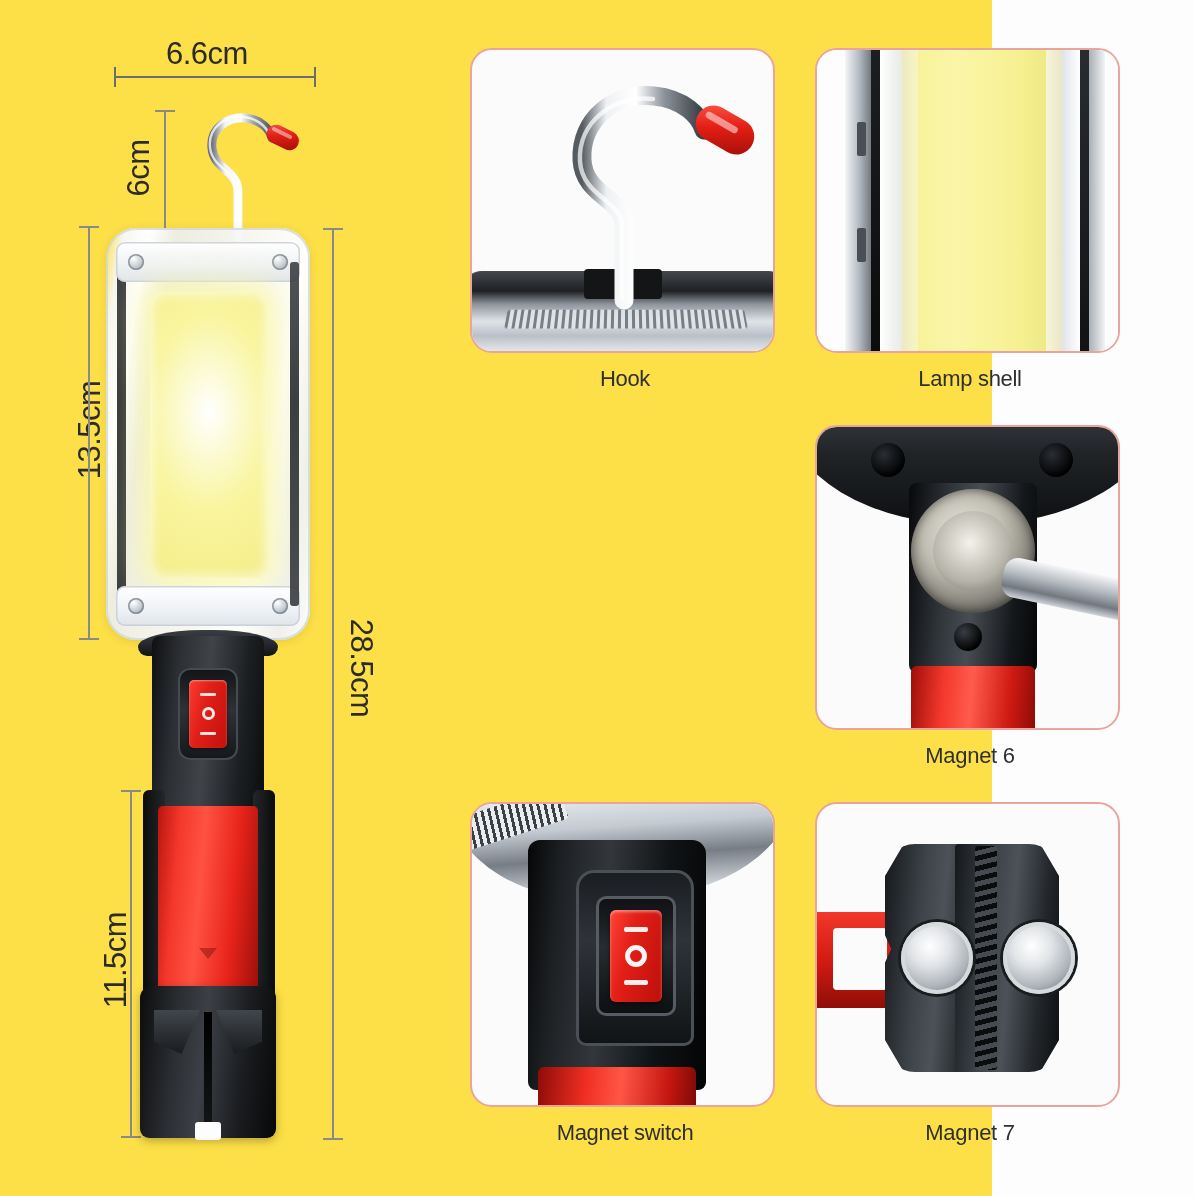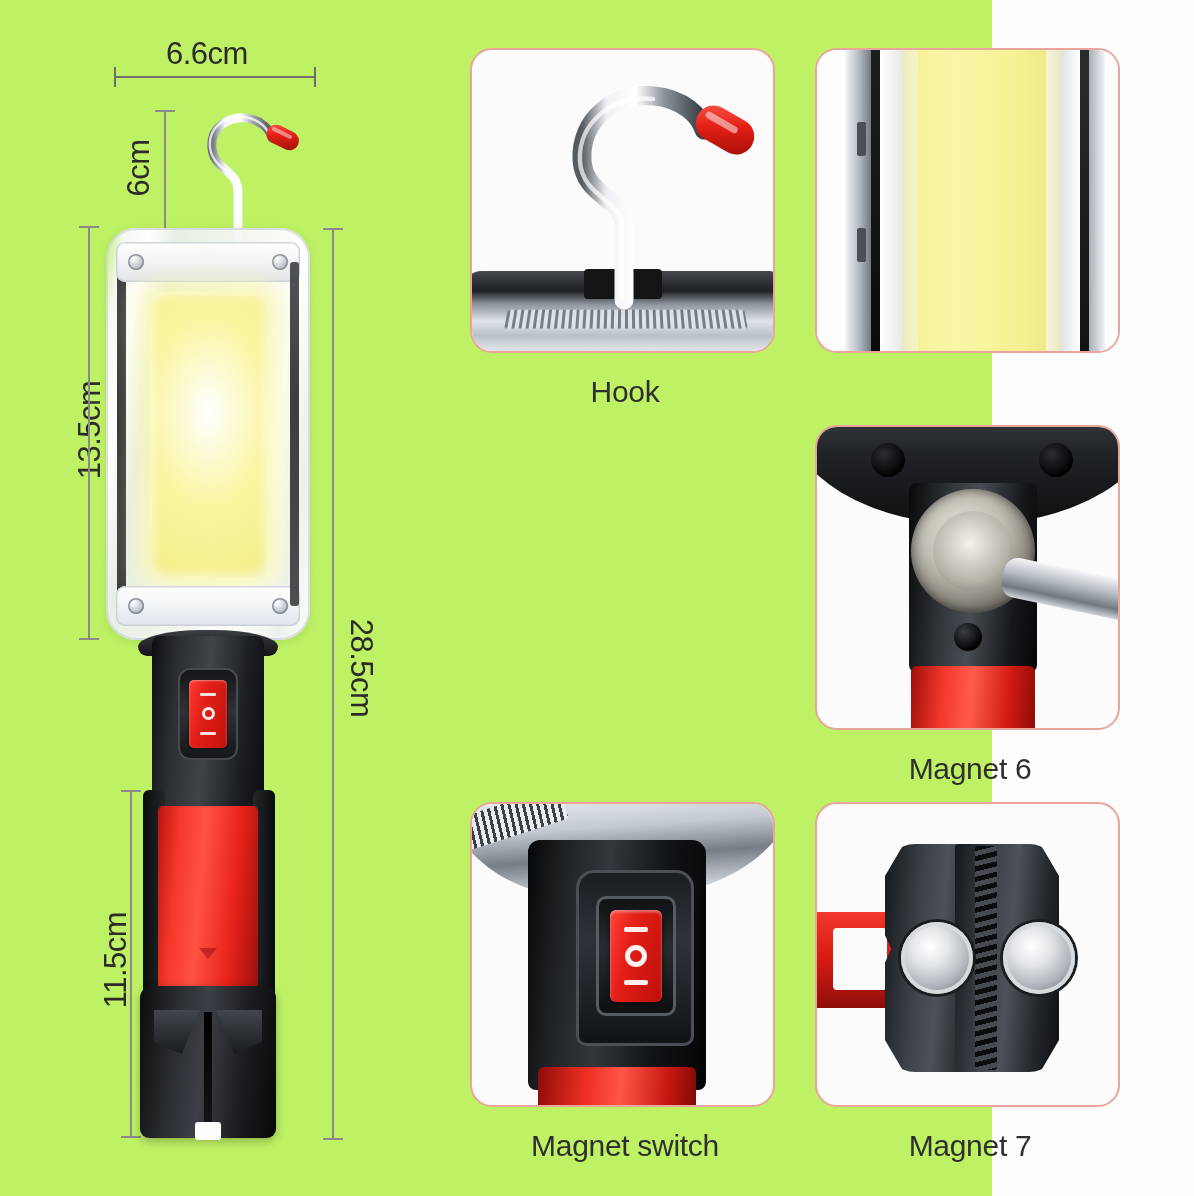--- a/index.html
+++ b/index.html
@@ -10,21 +10,21 @@
     height: 1196px;
     background: #fdfdfd;
     font-family: "Liberation Sans", sans-serif;
     overflow: hidden;
   }
 
   #page {
     position: relative;
     width: 992px;
     height: 1196px;
-    background: #bef264;
+    background: #fde047;
   }
 
   
   #left-pane {
     position: absolute;
     left: 0; top: 0;
     width: 452px; height: 1196px;
   }
 
   
@@ -237,23 +237,23 @@
   }
   .card {
     position: relative;
     width: 305px; height: 305px;
     border: 2.5px solid #e9a49c;
     border-radius: 22px;
     background: #fbfbfb;
     overflow: hidden;
   }
   .card-caption {
-    margin-top: 22px;
+    margin-top: 13px;
     text-align: center;
-    font-size: 30px;
+    font-size: 22px;
     color: #2f2f2f;
     letter-spacing: -0.3px;
     font-family: "Liberation Sans", sans-serif;
   }
 
   
   .c-hook-base {
     position:absolute; left: -16px; bottom: -6px; width: 338px; height: 92px;
     background: linear-gradient(180deg,#44484d 0%,#1e2124 26%,#8d949b 42%,#dfe4e9 62%,#b9c0c7 78%,#f2f4f6 100%);
     border-radius: 16px 16px 0 0;
@@ -573,20 +573,21 @@
         <div class="ls-strip ls-chrome-l2"></div>
         <div class="ls-strip ls-cream-l"></div>
         <div class="ls-strip ls-cob"></div>
         <div class="ls-strip ls-cream-r"></div>
         <div class="ls-strip ls-chrome-r"></div>
         <div class="ls-strip ls-black-r"></div>
         <div class="ls-strip ls-chrome-r2"></div>
         <div class="ls-tab" style="top:72px;"></div>
         <div class="ls-tab" style="top:178px;"></div>
       </div>
+      <div class="card-caption">Lamp shell</div>
     </div>
 
 
     <div class="card-cell" style="left:363px; top:425px;">
       <div class="card">
         <div class="m1-bracket">
           <div class="m1-hole l"></div>
           <div class="m1-hole r"></div>
         </div>
         <div class="m1-neck"></div>

